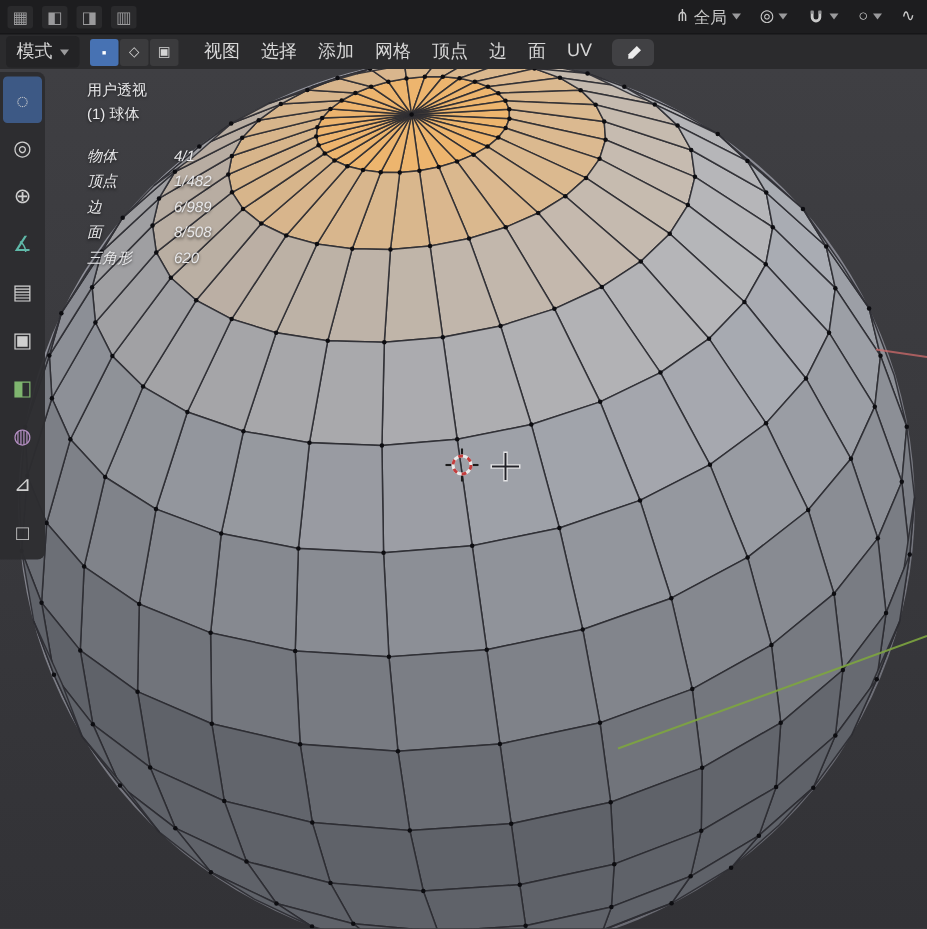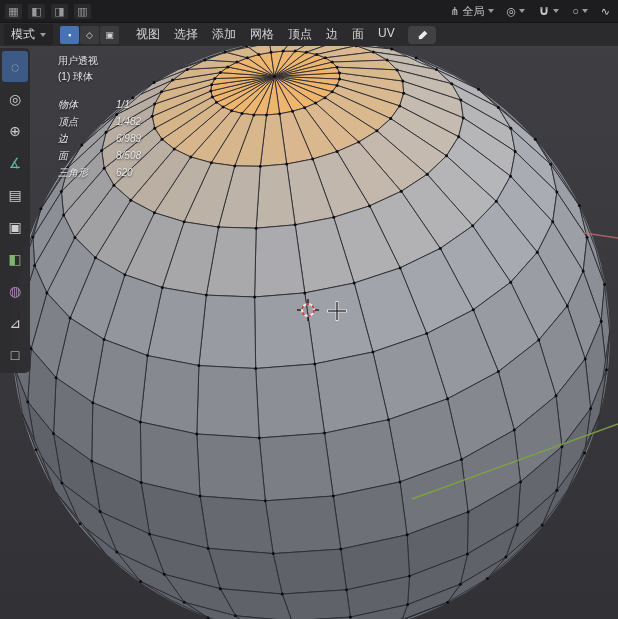--- a/index.html
+++ b/index.html
@@ -581,21 +581,21 @@
       <div class="tool-btn" style="color: rgb(207, 207, 207);">⊿</div>
       <div class="tool-btn" style="color: rgb(207, 207, 207);">□</div>
     </div>
 
   <div class="overlay-text">
     <div>用户透视</div>
     <div>(1) 球体</div>
     <div class="stats-panel">
         <div class="stat-row">
           <span class="stat-label">物体</span>
-          <span class="stat-value">1/1</span>
+          <span class="stat-value">4/1</span>
         </div>
         <div class="stat-row">
           <span class="stat-label">顶点</span>
           <span class="stat-value">1/482</span>
         </div>
         <div class="stat-row">
           <span class="stat-label">边</span>
           <span class="stat-value">6/989</span>
         </div>
         <div class="stat-row">

